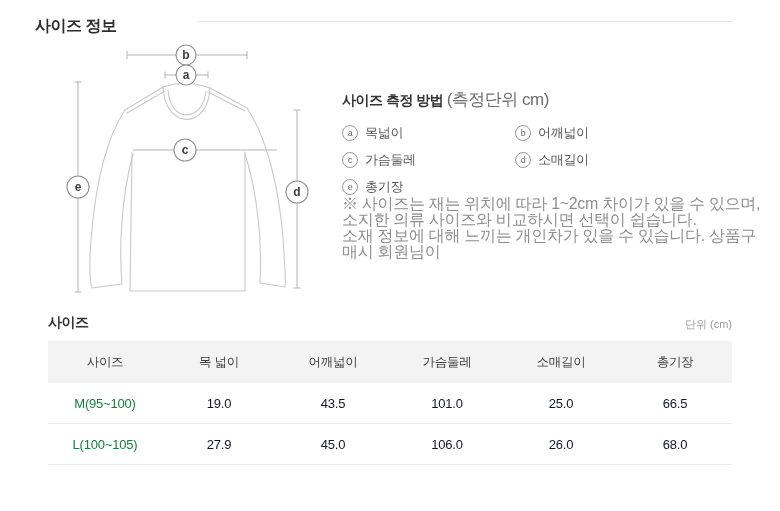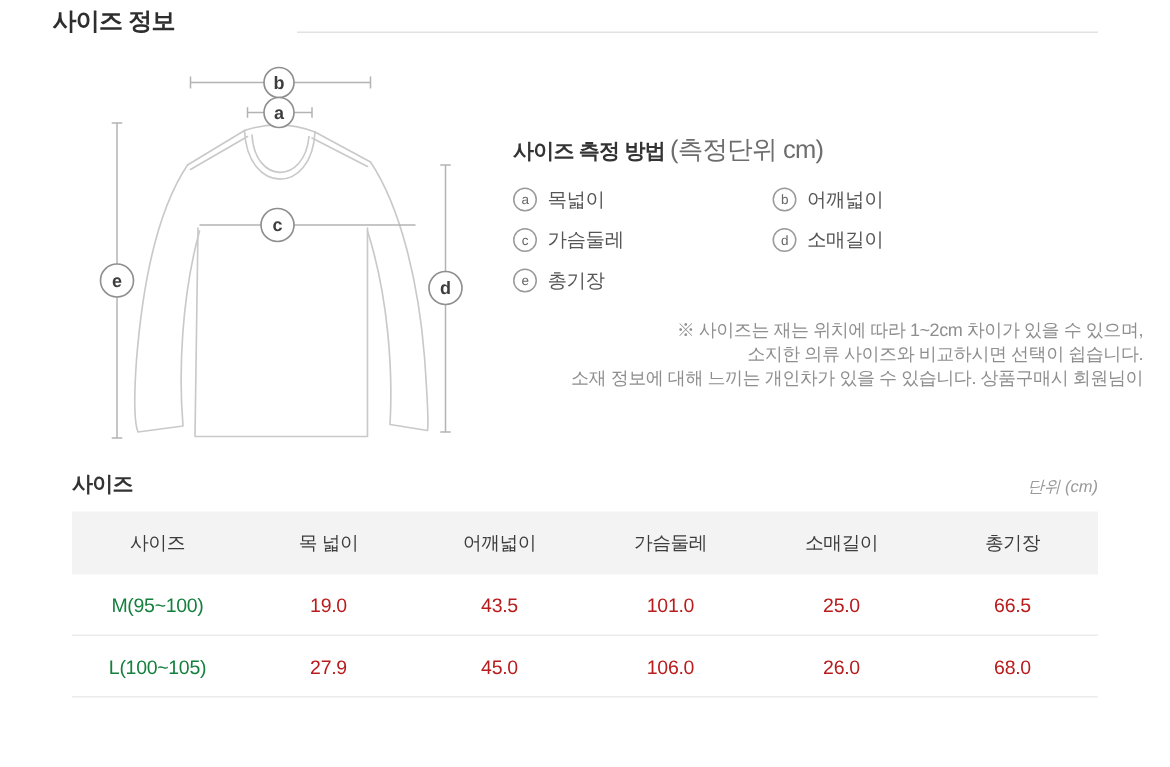--- a/index.html
+++ b/index.html
@@ -1,48 +1,48 @@
 <!DOCTYPE html>
 <html><head>
 <meta charset="utf-8">
 <style>
   html,body{margin:0;padding:0;background:#fff;}
   .page{
     position:relative;width:780px;height:511px;background:#fff;overflow:hidden;
     font-family:"Liberation Sans",sans-serif;color:#333;
   }
   
-  .page-title{position:absolute;left:35px;top:4px;margin:0;font-size:16px;font-weight:bold;color:#2e2e2e;letter-spacing:-0.5px;text-align:center;}
+  .page-title{position:absolute;left:35px;top:16px;margin:0;font-size:16px;font-weight:bold;color:#2e2e2e;letter-spacing:-0.5px;text-align:center;}
   .header-rule{position:absolute;left:198px;top:21px;width:534px;height:1px;background:#e2e2e2;}
   
   .diagram{position:absolute;left:55px;top:38px;width:260px;height:262px;}
   
   .guide{position:absolute;left:342px;top:88px;width:420px;}
   .guide-title{margin:0;font-size:14px;font-weight:bold;color:#333;letter-spacing:-0.5px;}
   .guide-title .unit-note{font-weight:normal;font-size:17px;color:#6d6d6d;}
   .legend{display:grid;grid-template-columns:173px auto;grid-row-gap:9px;margin-top:13px;}
   .legend-item{font-size:13px;color:#555;display:flex;align-items:center;letter-spacing:-0.3px;}
   .legend-key{
     display:inline-flex;align-items:center;justify-content:center;
     width:14px;height:14px;border:1px solid #9a9a9a;border-radius:50%;
     font-size:9px;color:#666;margin-right:7px;flex:0 0 auto;
   }
-  .note{margin-top:16px;font-size:12px;line-height:16px;color:#8e8e8e;letter-spacing:-0.3px;text-align:right;}
+  .note{font-size:16px;line-height:16px;color:#8e8e8e;letter-spacing:-0.3px;}
   
   .table-sec{position:absolute;left:48px;top:314px;width:684px;}
   .table-head{display:flex;justify-content:space-between;align-items:flex-end;}
   .table-title{margin:0;font-size:14px;font-weight:bold;color:#333;letter-spacing:-0.5px;}
-  .table-unit{font-size:11px;color:#999;font-style:italic;}
+  .table-unit{font-size:11px;color:#999;}
   table{width:100%;border-collapse:collapse;margin-top:9px;table-layout:fixed;}
   thead th{
     background:#f3f3f3;height:40px;font-size:12.5px;font-weight:normal;color:#3c3c3c;
     text-align:center;letter-spacing:-0.3px;
   }
   tbody td{
-    height:38px;text-align:center;font-size:13px;color:#b91c1c;
+    height:38px;text-align:center;font-size:13px;color:#0f172a;
     border-bottom:1px solid #ececec;letter-spacing:-0.2px;
   }
   tbody td:first-child{color:#15803d;}
 </style>
 </head>
 <body>
 
 <div class="page">
 
   <h2 class="page-title">사이즈 정보</h2>

